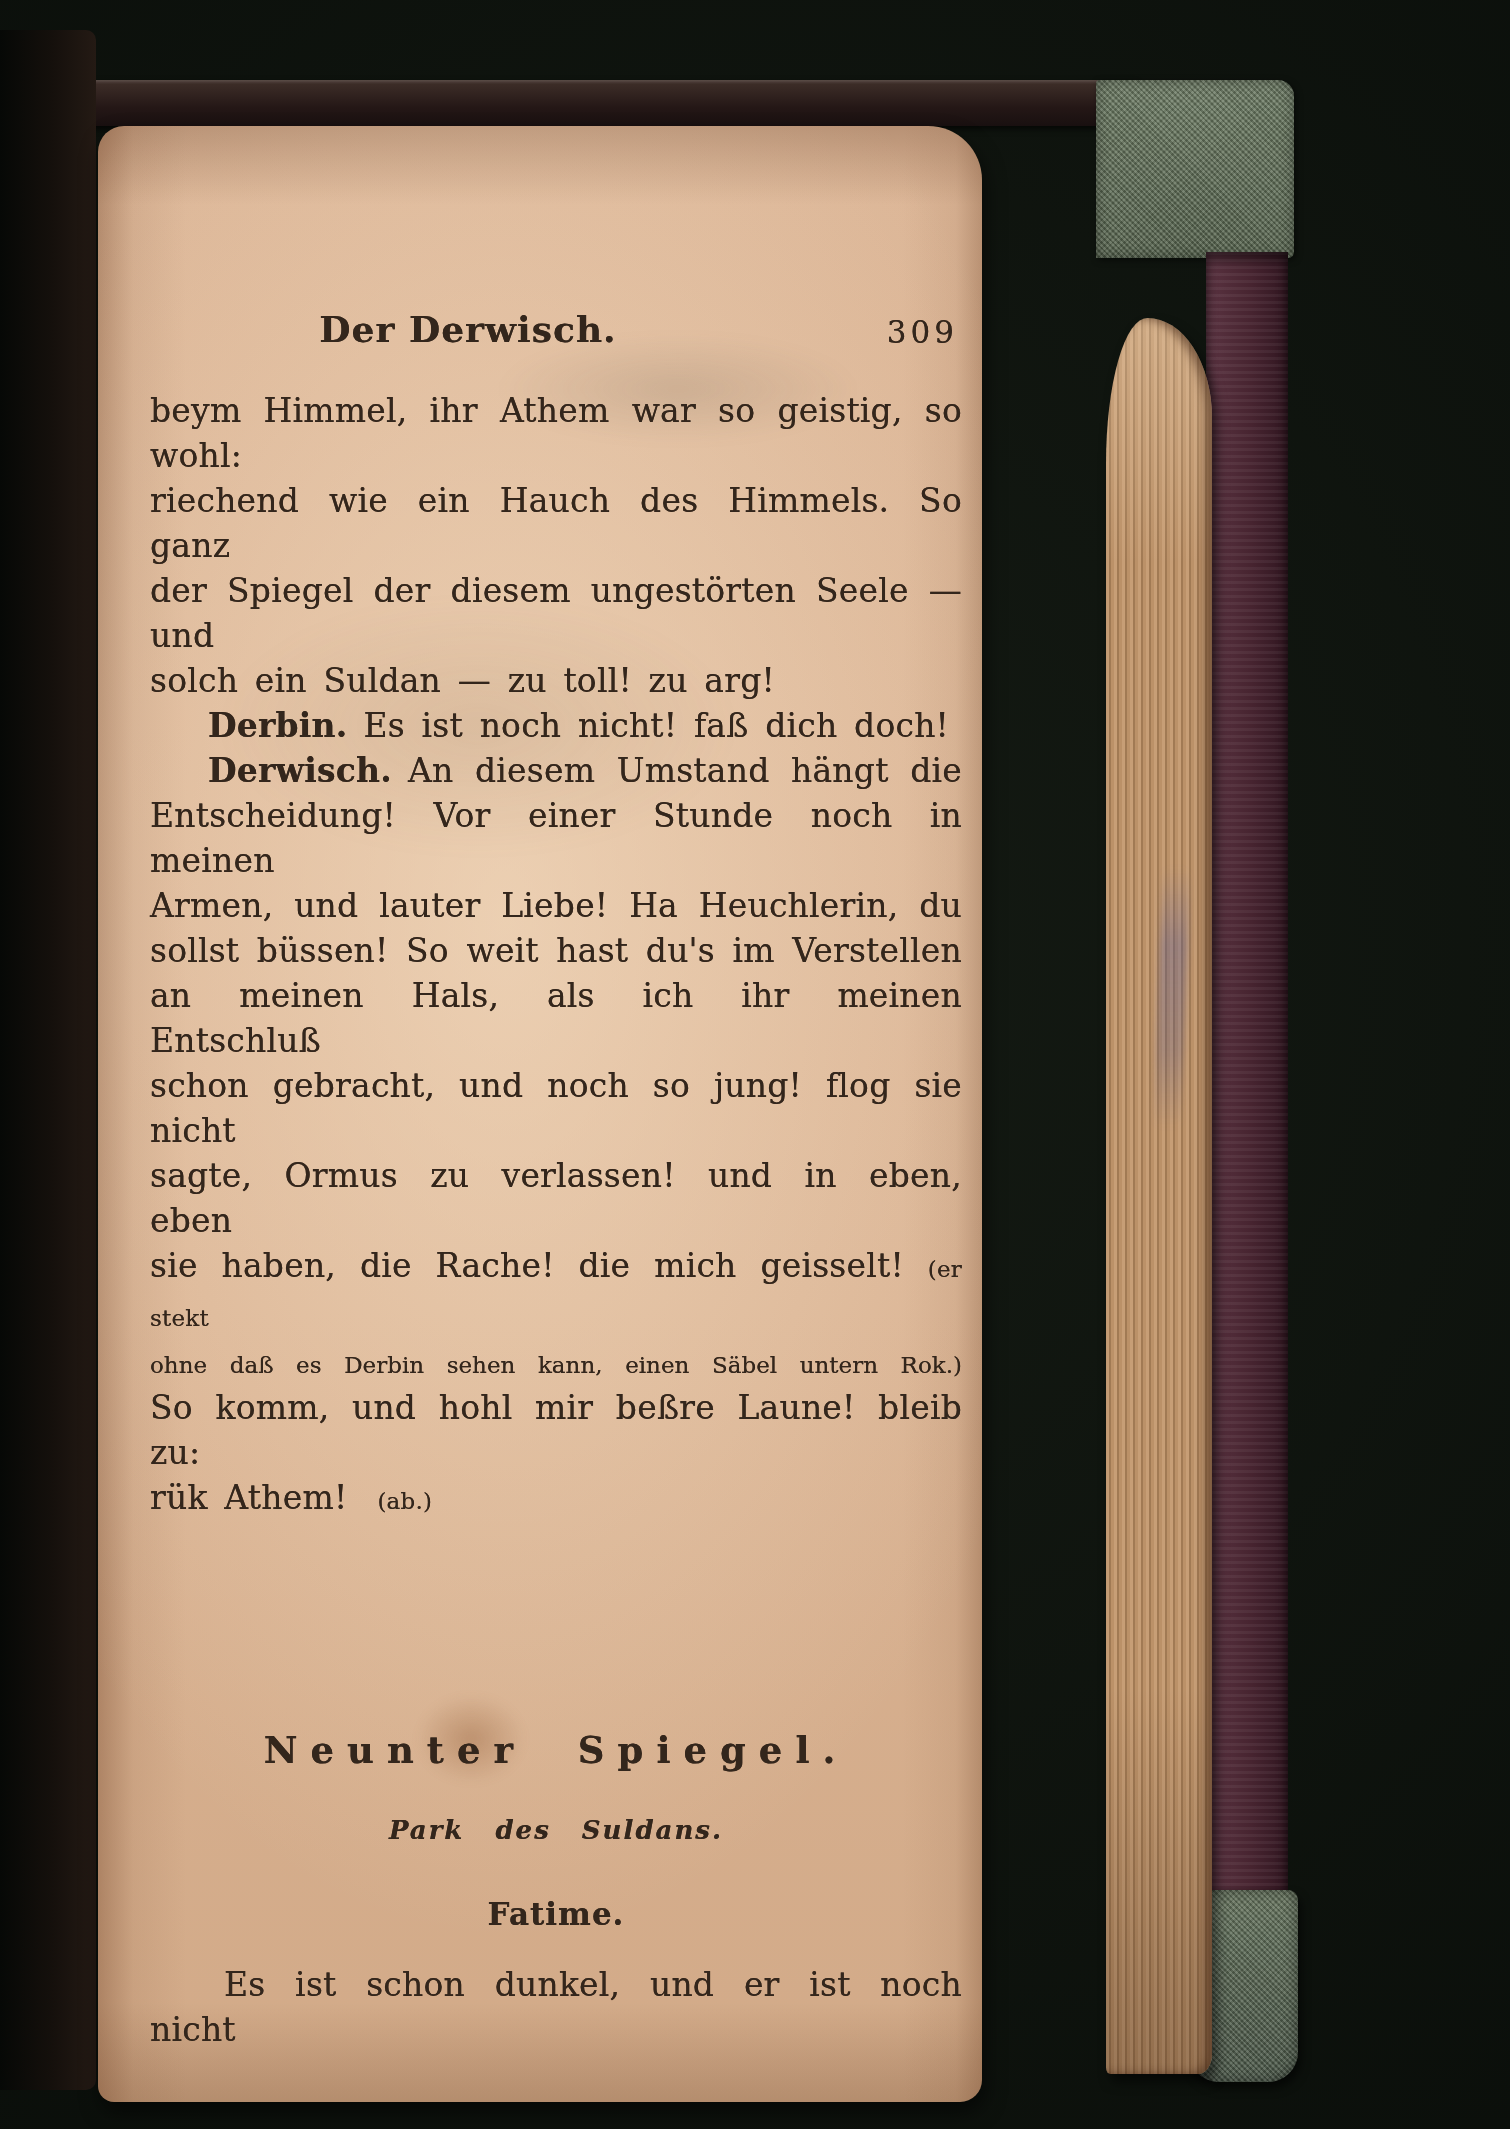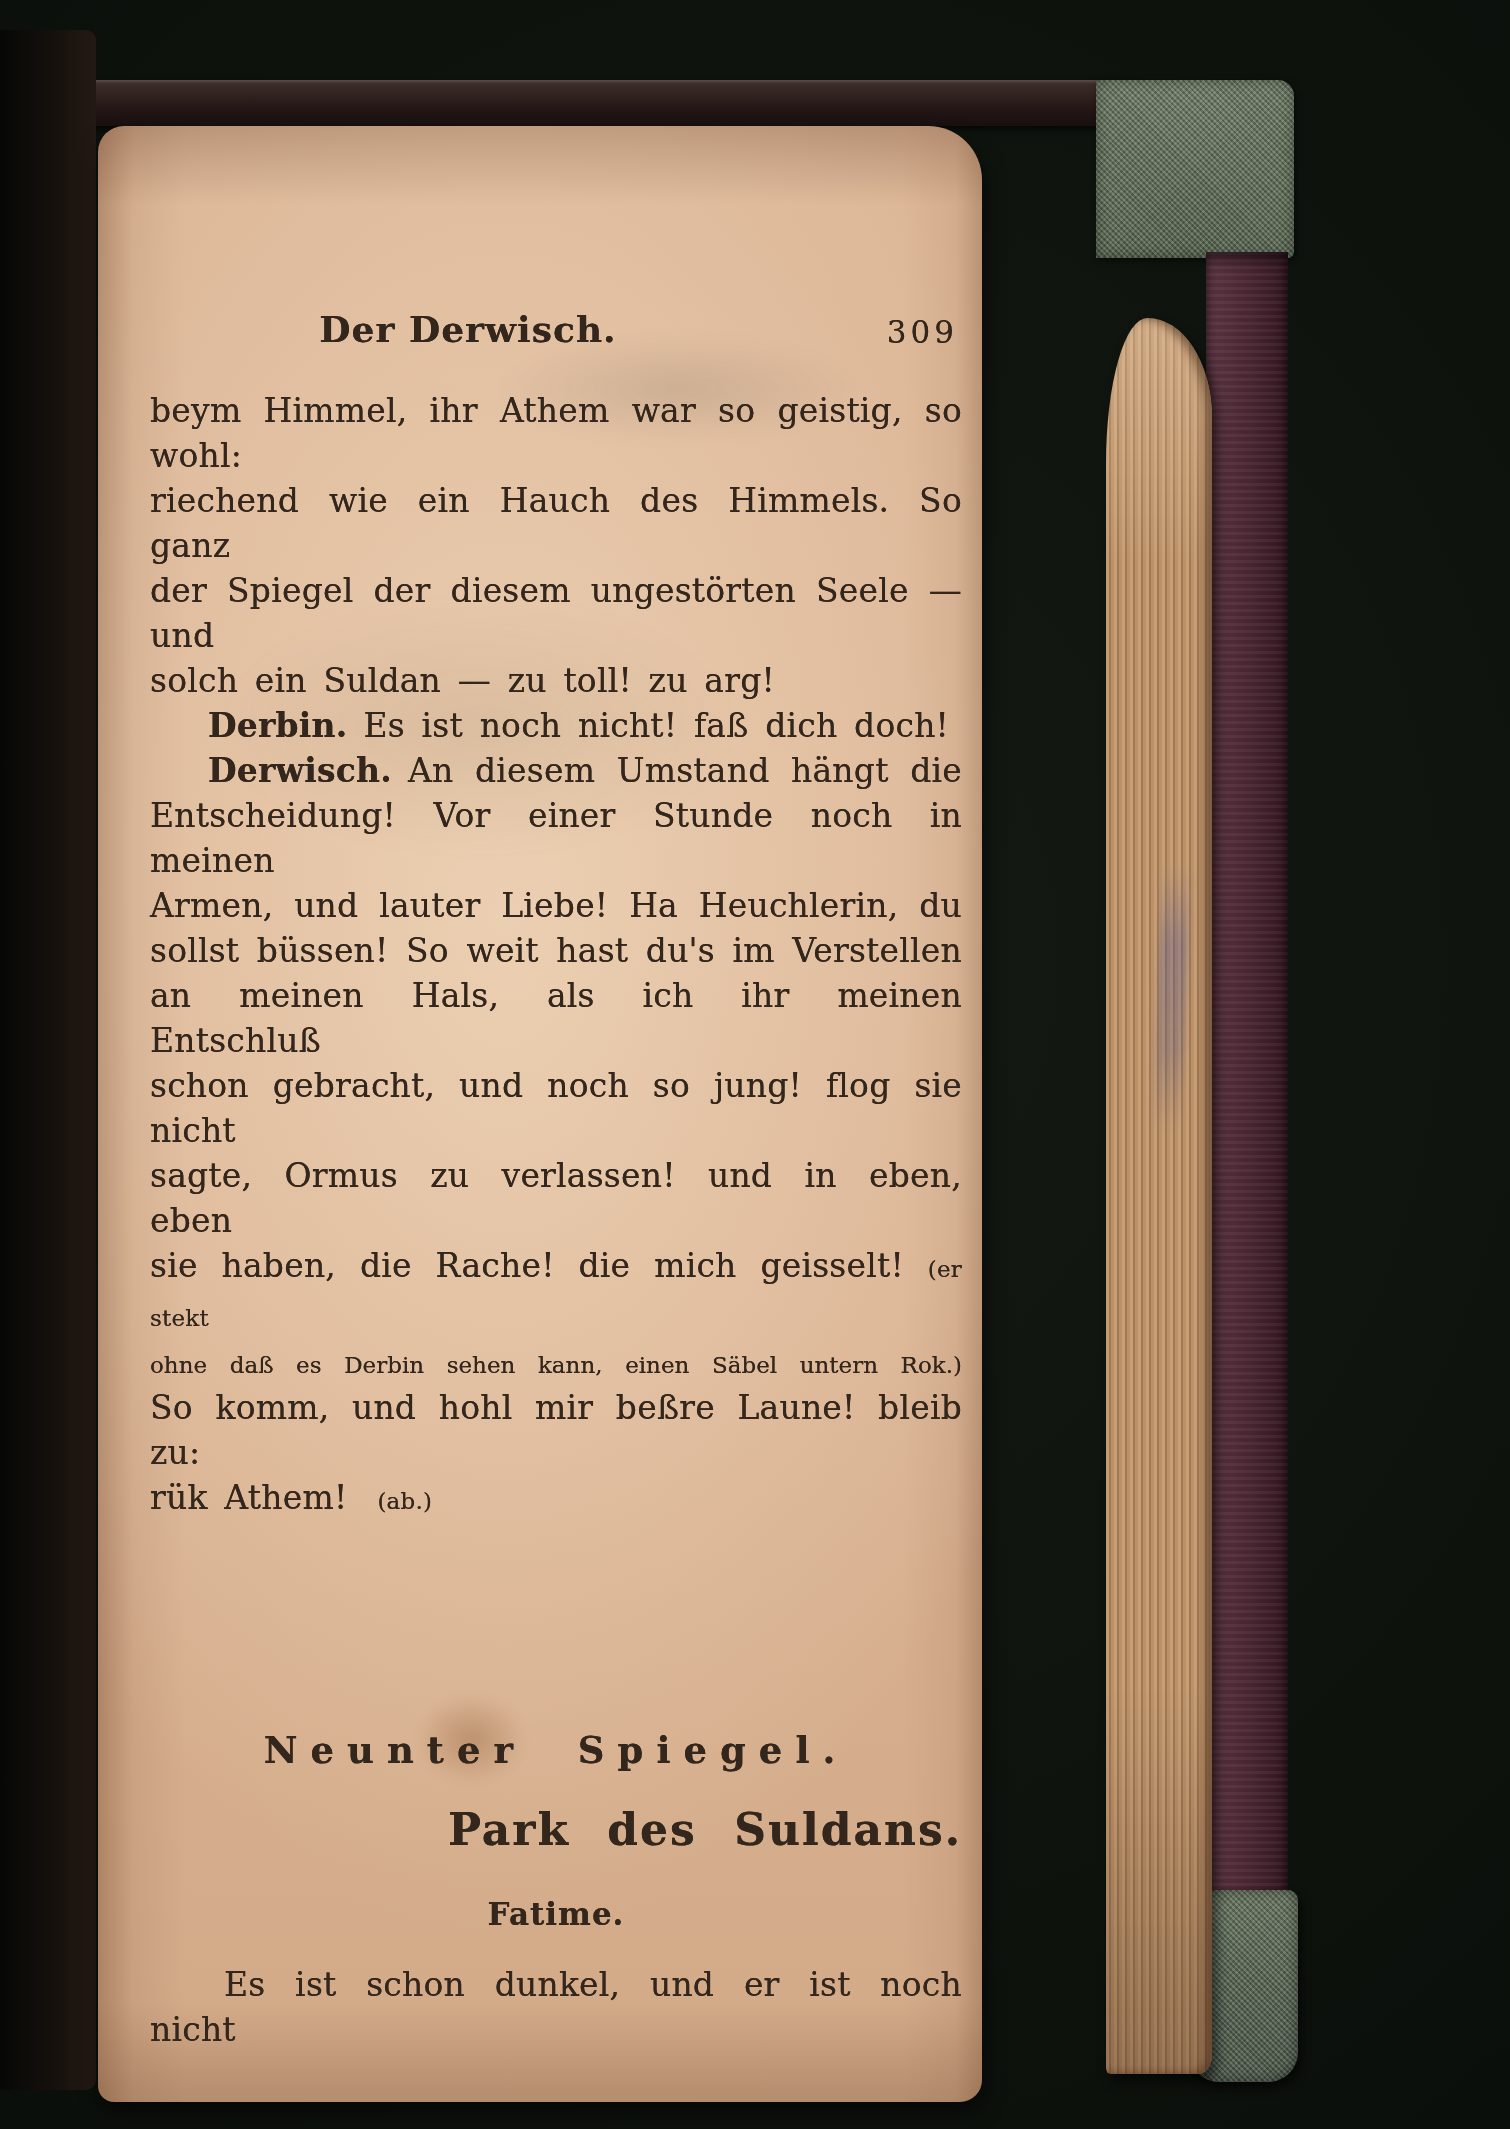--- a/index.html
+++ b/index.html
@@ -107,22 +107,22 @@
   .stage-line{font-size:23px;line-height:40px;padding-top:4px;}
   .exit{margin-left:30px;}
 
   .p-first{margin-top:30px;}
 
   .scene-heading{
     margin-top:200px;font-size:37px;font-weight:bold;text-align:center;
     letter-spacing:13px;word-spacing:26px;line-height:52px;white-space:nowrap;
   }
   .scene-subheading{
-    margin-top:30px;font-size:44px;font-weight:bold;text-align:right;
-    letter-spacing:2px;word-spacing:20px;line-height:48px;
+    margin-top:30px;font-size:26px;font-weight:bold;text-align:center;
+    letter-spacing:2px;word-spacing:20px;line-height:48px;font-style:italic;
   }
   .scene-night{margin-top:44px;font-size:23px;text-align:center;line-height:32px;letter-spacing:1px;}
   .scene-speaker{margin-top:38px;font-size:31px;font-weight:bold;text-align:center;line-height:44px;letter-spacing:1px;}
   .scene-body{margin-top:26px;}
 </style>
 </head>
 <body>
 
 <div class="stage">
 

